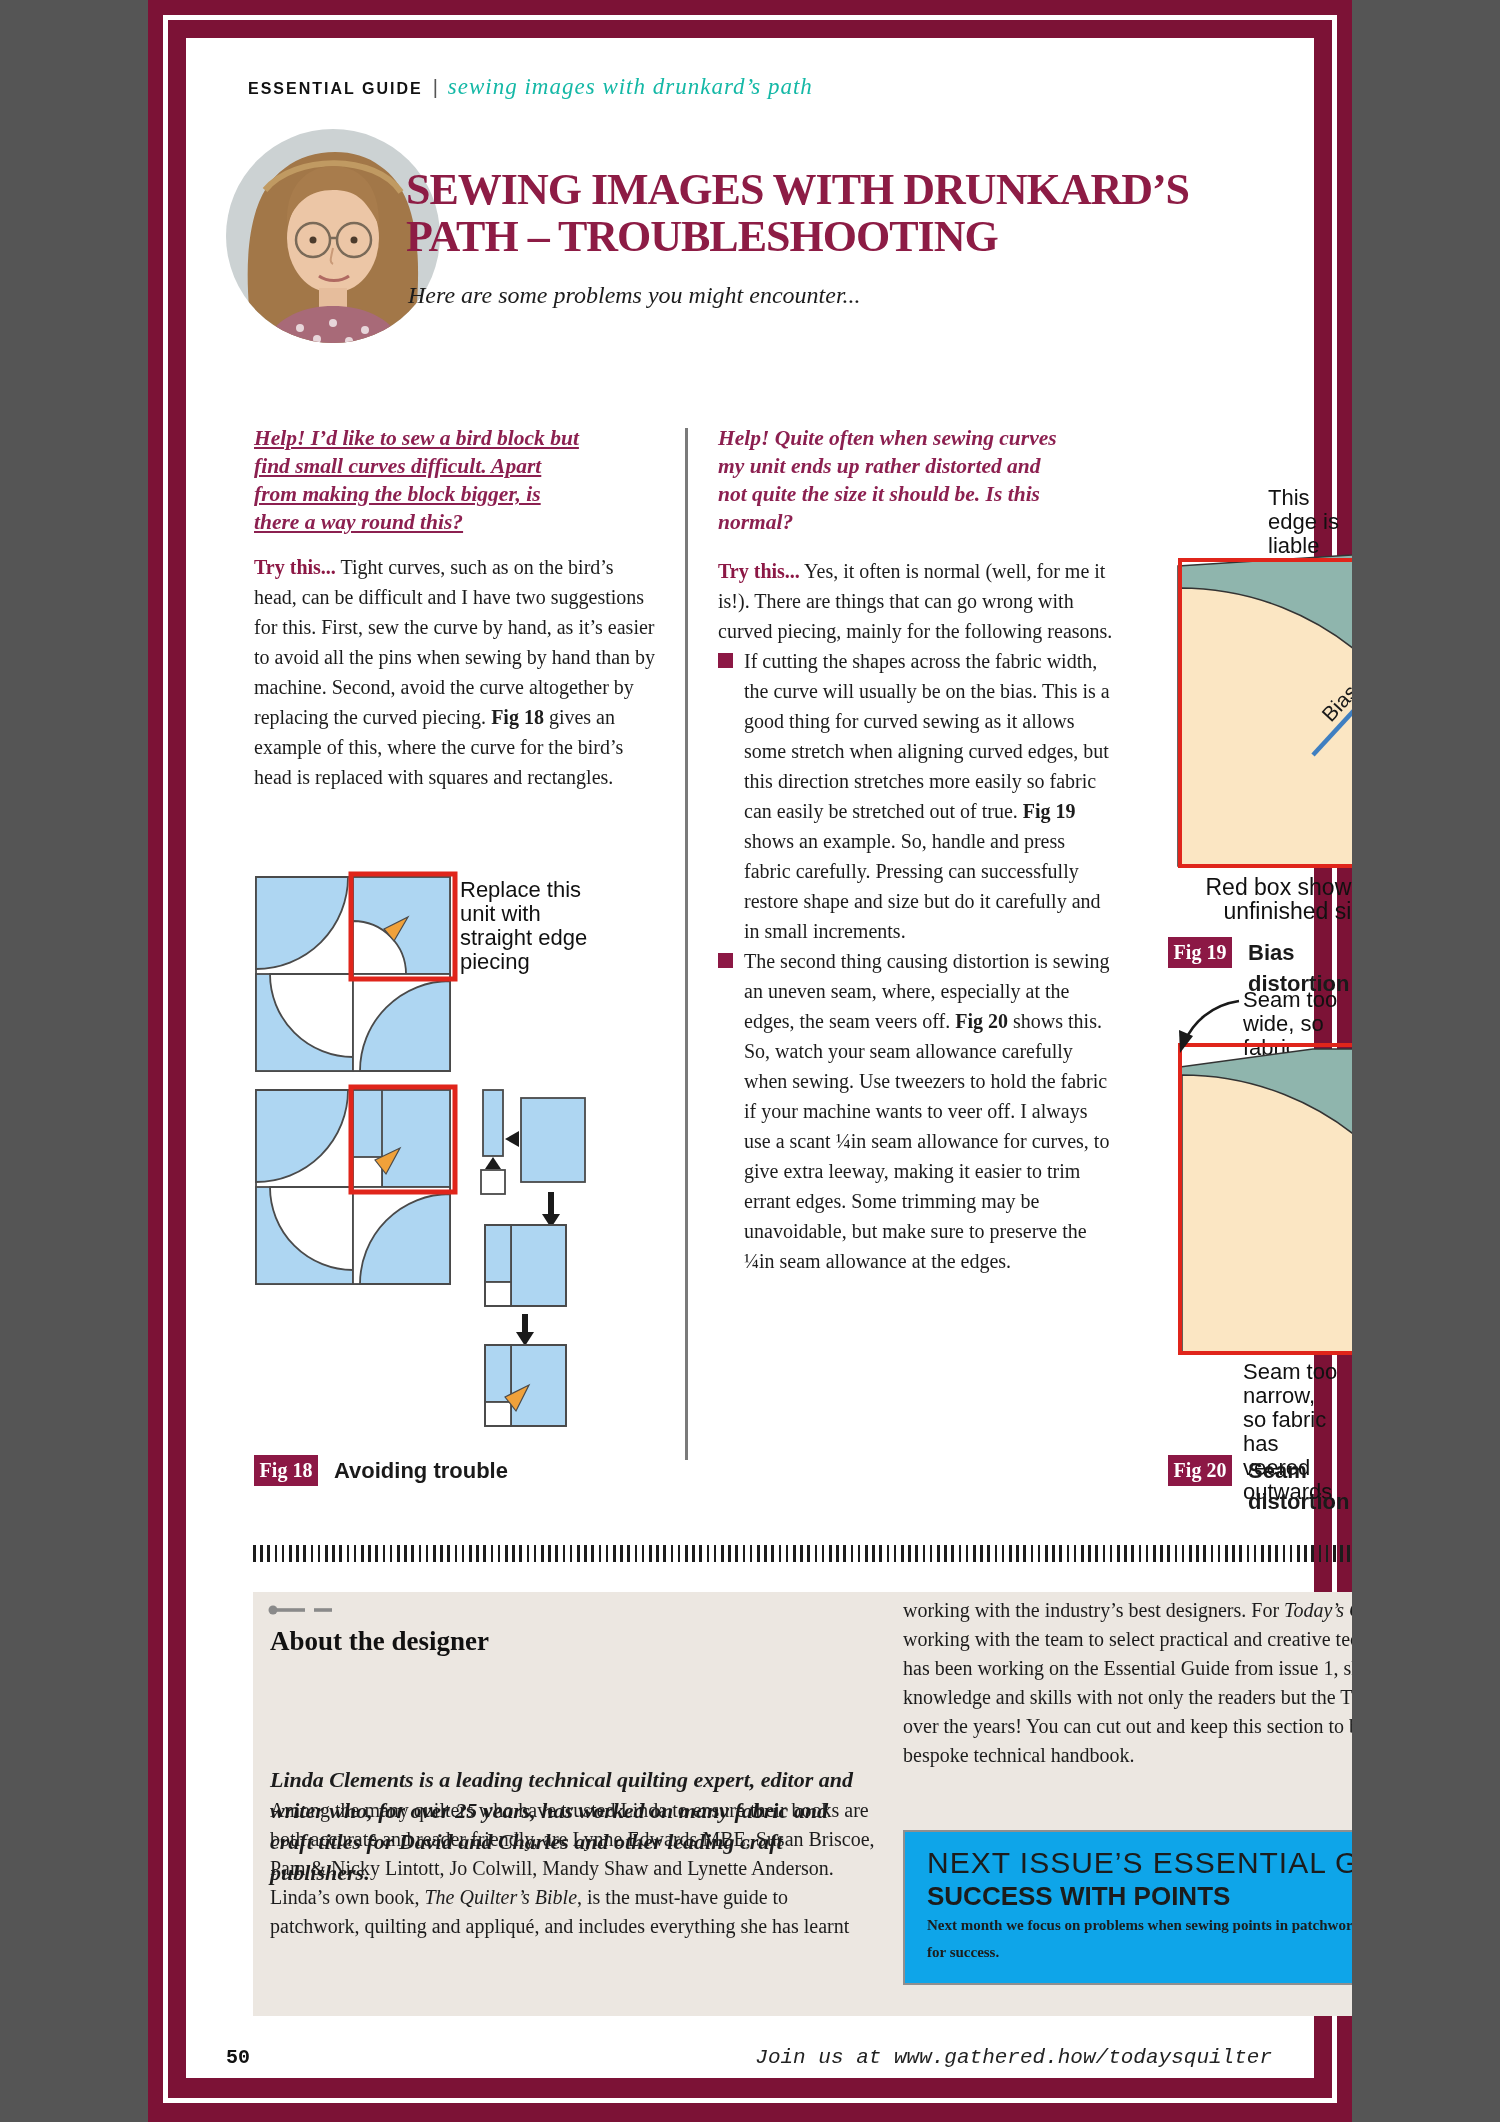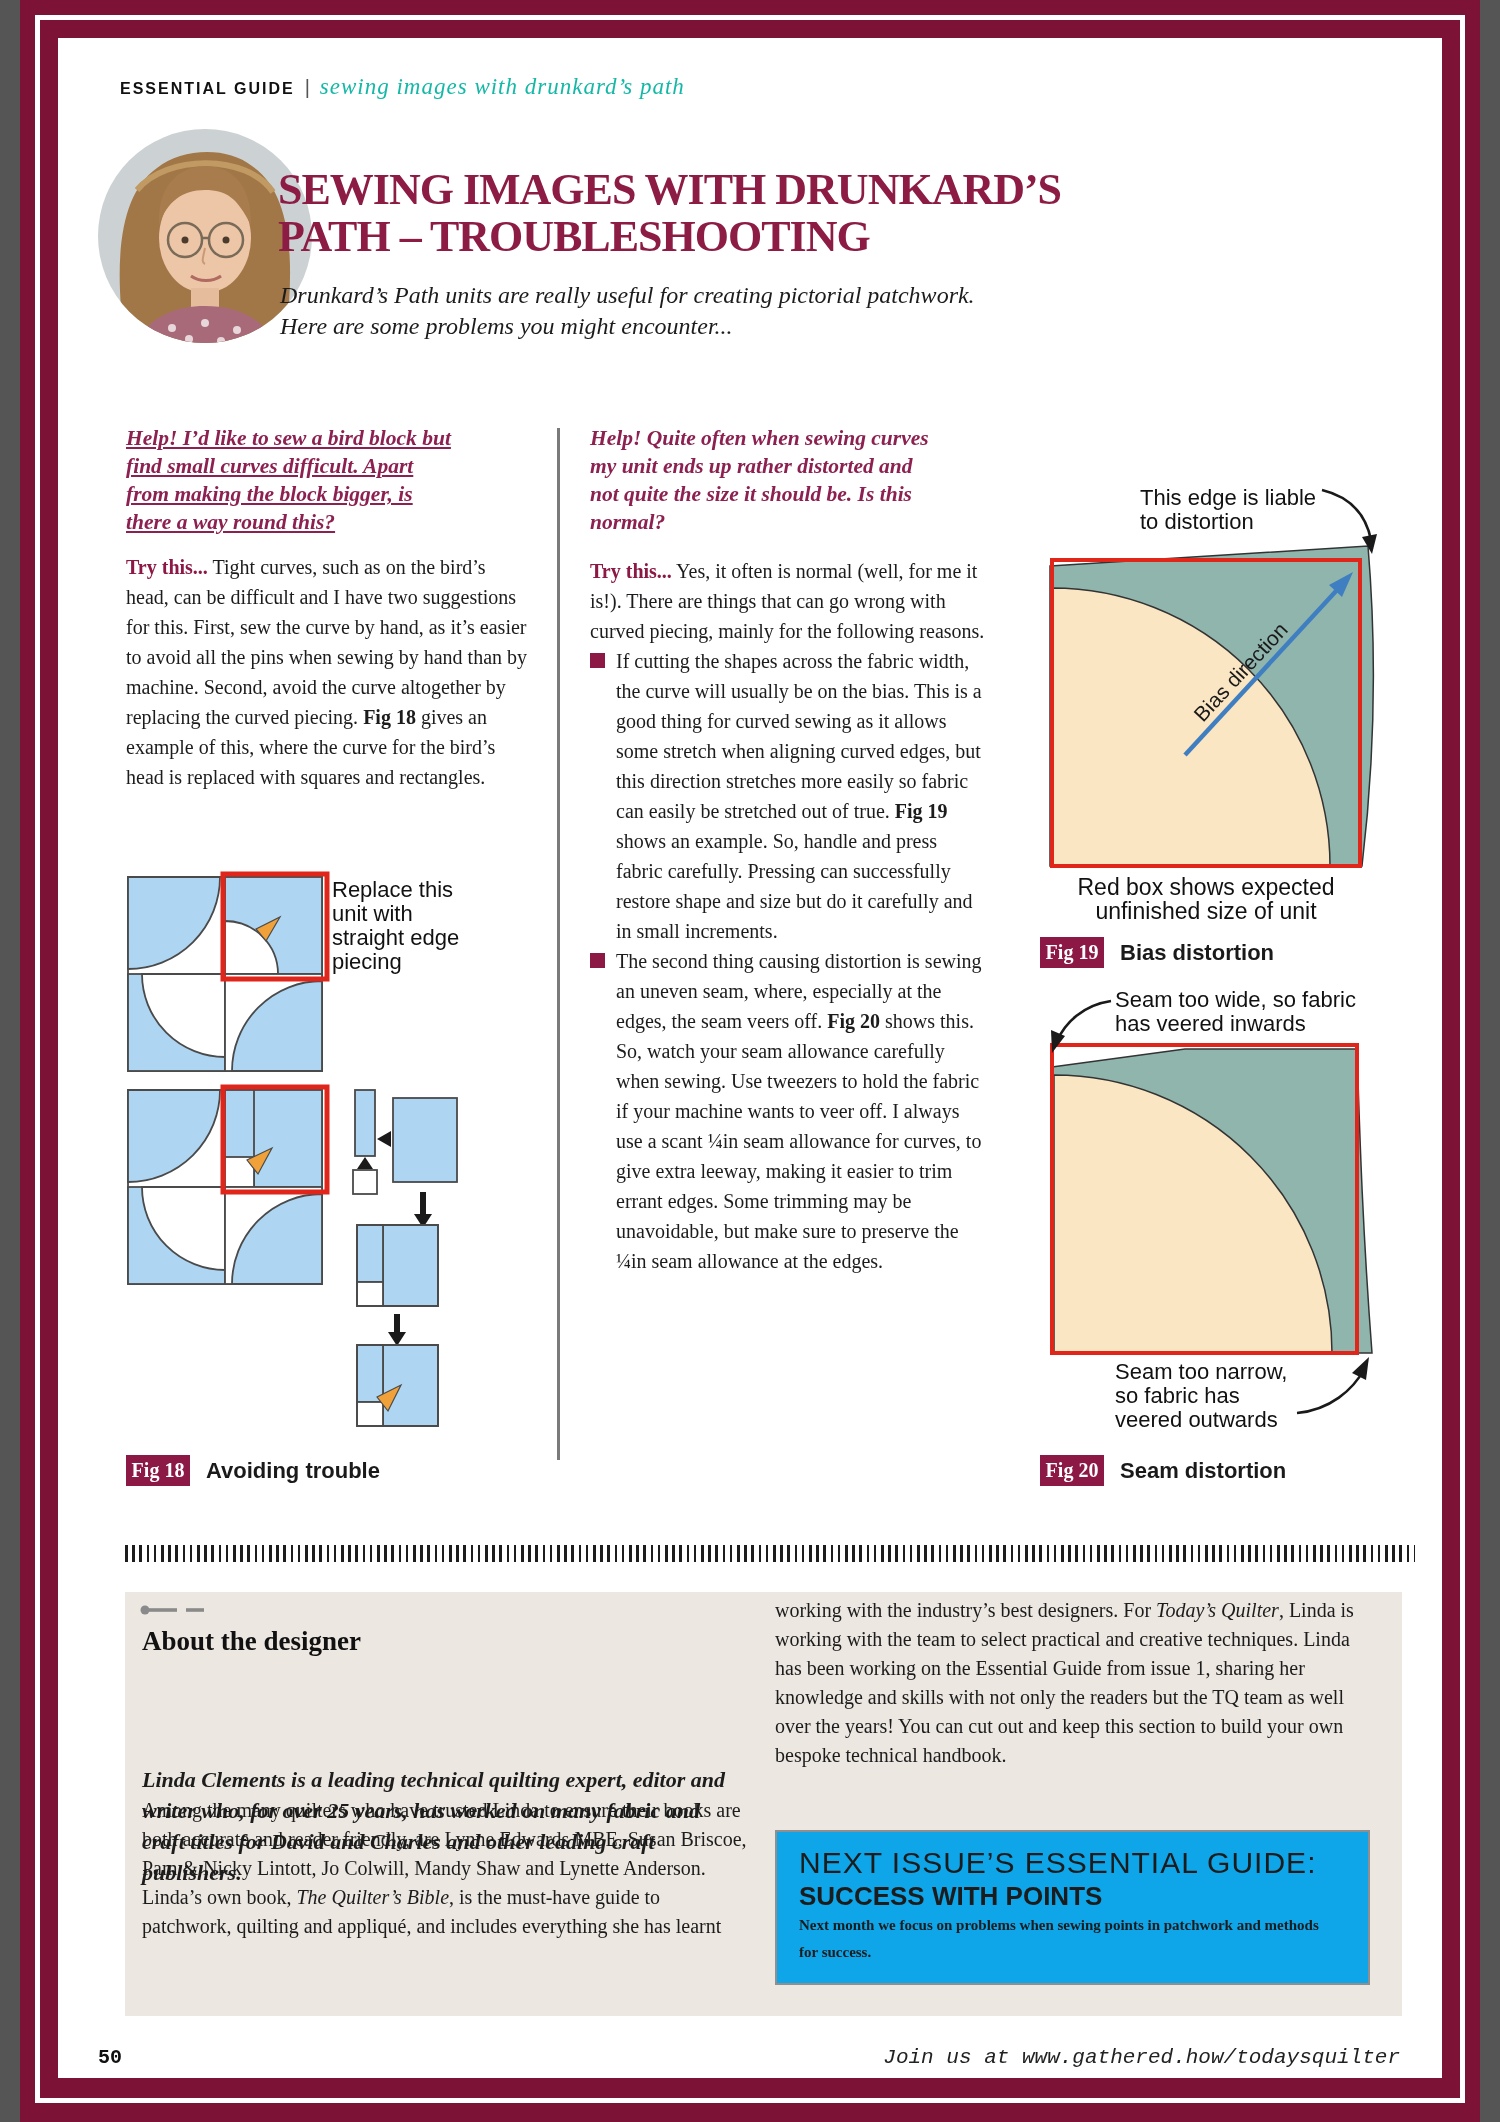--- a/index.html
+++ b/index.html
@@ -1,16 +1,16 @@
 <!DOCTYPE html>
 <html><head>
 <meta charset="utf-8">
 <style>
   html,body{margin:0;padding:0;background:#555;}
-  .page{position:relative;width:1460px;height:2122px;background:#7c1236;margin:0 auto;overflow:hidden;
+  .page{position:relative;width:1204px;height:2122px;background:#7c1236;margin:0 auto;overflow:hidden;
         font-family:"Liberation Serif",serif;}
   .frame-line{position:absolute;left:15px;top:15px;right:15px;bottom:19px;border:5px solid #ffffff;}
   .paper{position:absolute;left:38px;top:38px;right:38px;bottom:44px;background:#ffffff;}
   .abs{position:absolute;}
   
   .kicker{font-family:"Liberation Sans",sans-serif;font-weight:bold;font-size:16px;letter-spacing:2px;color:#111;}
   .kicker-sep{font-family:"Liberation Sans",sans-serif;font-weight:300;font-size:20px;color:#555;padding:0 10px;}
   .kicker-topic{font-style:italic;font-size:23px;color:#14b8a6;letter-spacing:1px;}
   .title{font-weight:bold;font-size:44px;line-height:47px;color:#8d1c45;letter-spacing:-1px;}
   .subtitle{font-style:italic;font-size:24px;line-height:31px;color:#1c1c1c;}
@@ -79,21 +79,20 @@
         <circle cx="92" cy="211" r="4" fill="#e7d6da"></circle>
       <circle cx="124" cy="213" r="4" fill="#e7d6da"></circle>
     </g>
   </svg>
 
   <div class="abs title" style="left:258px;top:166px;">
     <div>SEWING IMAGES WITH DRUNKARD’S</div>
     <div>PATH – TROUBLESHOOTING</div>
   </div>
   <div class="abs subtitle" style="left:260px;top:280px;">
-    <div>Drunkard’s Path units are really useful for creating pictorial patchwork.</div>
     <div>Here are some problems you might encounter...</div>
   </div>
 
   <div class="abs coldiv" style="left:537px;top:428px;height:1032px;"></div>
 
   <div class="abs" style="left:106px;top:424px;width:402px;">
     <div class="q" style="width:330px;margin-bottom:16px;text-decoration:underline;">Help! I’d like to sew a bird block but find small curves difficult. Apart from making the block bigger, is there a way round this?</div>
     <p class="bodytxt" style="margin:0;"><span class="try">Try this...</span><span> Tight curves, such as on the bird’s head, can be difficult and I have two suggestions for this. First, sew the curve by hand, as it’s easier to avoid all the pins when sewing by hand than by machine. Second, avoid the curve altogether by replacing the curved piecing. </span><b>Fig 18</b><span> gives an example of this, where the curve for the bird’s head is replaced with squares and rectangles.</span></p>
   </div>
 

